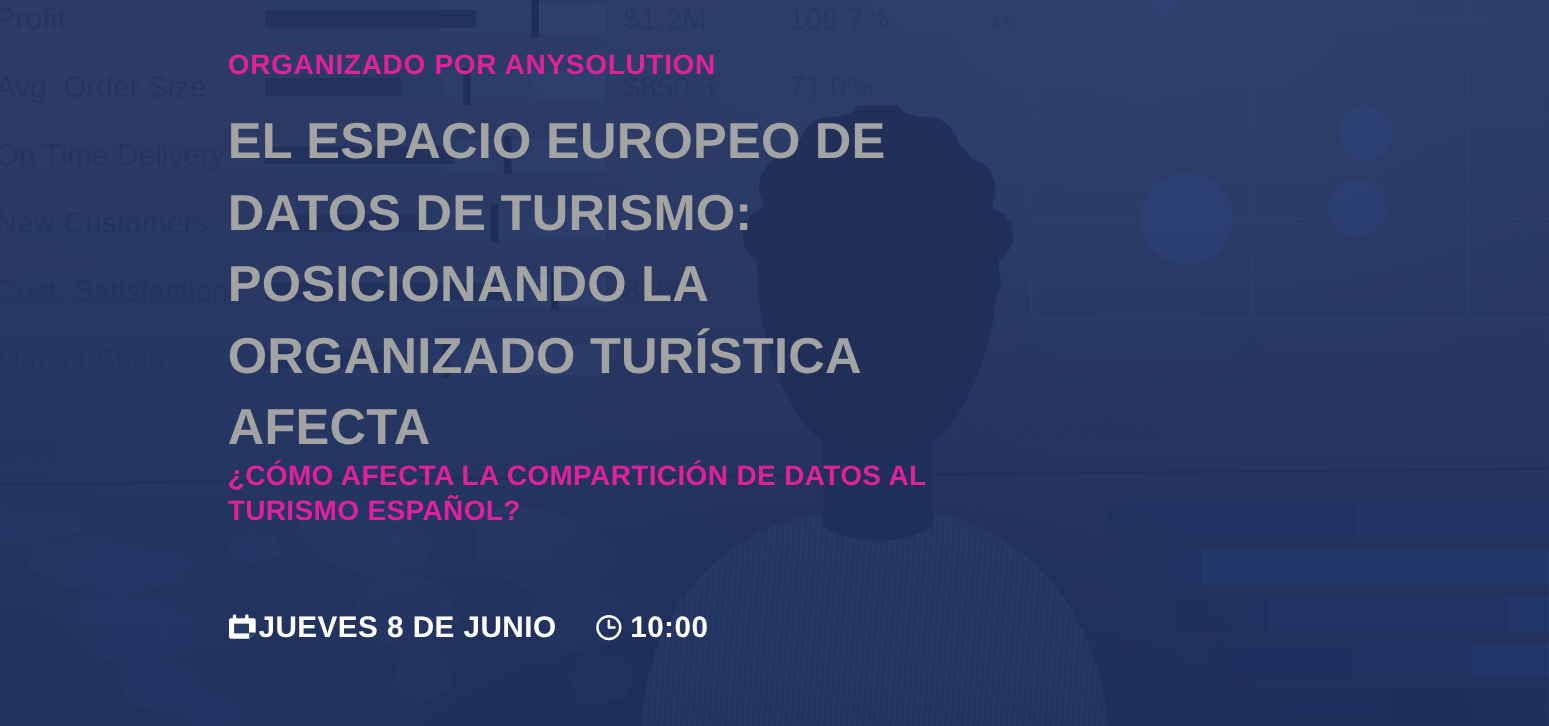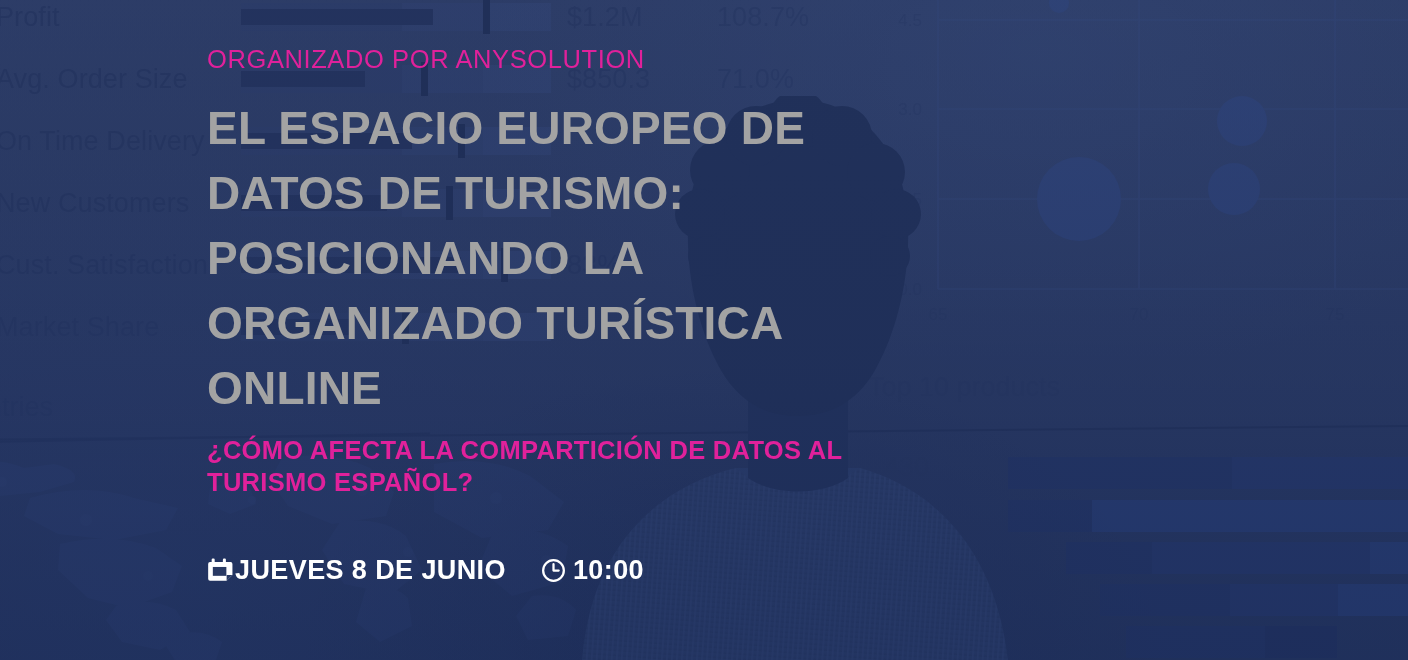--- a/index.html
+++ b/index.html
@@ -92,33 +92,33 @@
   .wash {
     position:absolute; inset:0;
     background:linear-gradient(180deg, rgba(40,56,100,.50) 0%, rgba(36,52,96,.58) 55%, rgba(30,46,90,.62) 100%);
   }
 
   
   .content { position:absolute; left:207px; top:0; width:900px; height:660px; }
 
   .eyebrow {
     position:absolute; left:0; top:45px;
-    color:#e0219b; font-size:25.5px; font-weight:400;
+    color:#e0219b; font-size:25.5px; font-weight:700;
     letter-spacing:.6px; white-space:nowrap;
   }
   .title {
     position:absolute; left:0; top:96px; width:690px;
     color:#a3a3a3; font-weight:700;
     font-size:46px; line-height:65px;
     letter-spacing:.2px;
   }
   .title .ln { display:block; white-space:nowrap; }
 
   .subtitle {
-    position:absolute; left:0; top:434px; width:700px;
+    position:absolute; left:0; top:417px; width:700px;
     color:#e0219b; font-size:25.5px; font-weight:700;
     line-height:32px; letter-spacing:.3px;
   }
   .subtitle .ln { display:block; }
 
   .meta { position:absolute; left:0; top:549px; color:#ffffff; }
   .meta-line { display:flex; align-items:center; height:42px;text-align:right; }
   .meta-line .txt {
     font-size:27px; font-weight:700; letter-spacing:.4px; white-space:nowrap;
     color:#ffffff;
@@ -334,21 +334,21 @@
 
   <div class="content">
 
     <div class="eyebrow">ORGANIZADO POR ANYSOLUTION</div>
 
     <h1 class="title">
       <span class="ln">EL ESPACIO EUROPEO DE</span>
       <span class="ln">DATOS DE TURISMO:</span>
       <span class="ln">POSICIONANDO LA</span>
       <span class="ln">ORGANIZADO TURÍSTICA</span>
-      <span class="ln">ONLINE</span>
+      <span class="ln">AFECTA</span>
     </h1>
 
     <div class="subtitle">
       <span class="ln">¿CÓMO AFECTA LA COMPARTICIÓN DE DATOS AL</span>
       <span class="ln">TURISMO ESPAÑOL?</span>
     </div>
 
     <div class="meta">
 
       <div class="meta-line">

